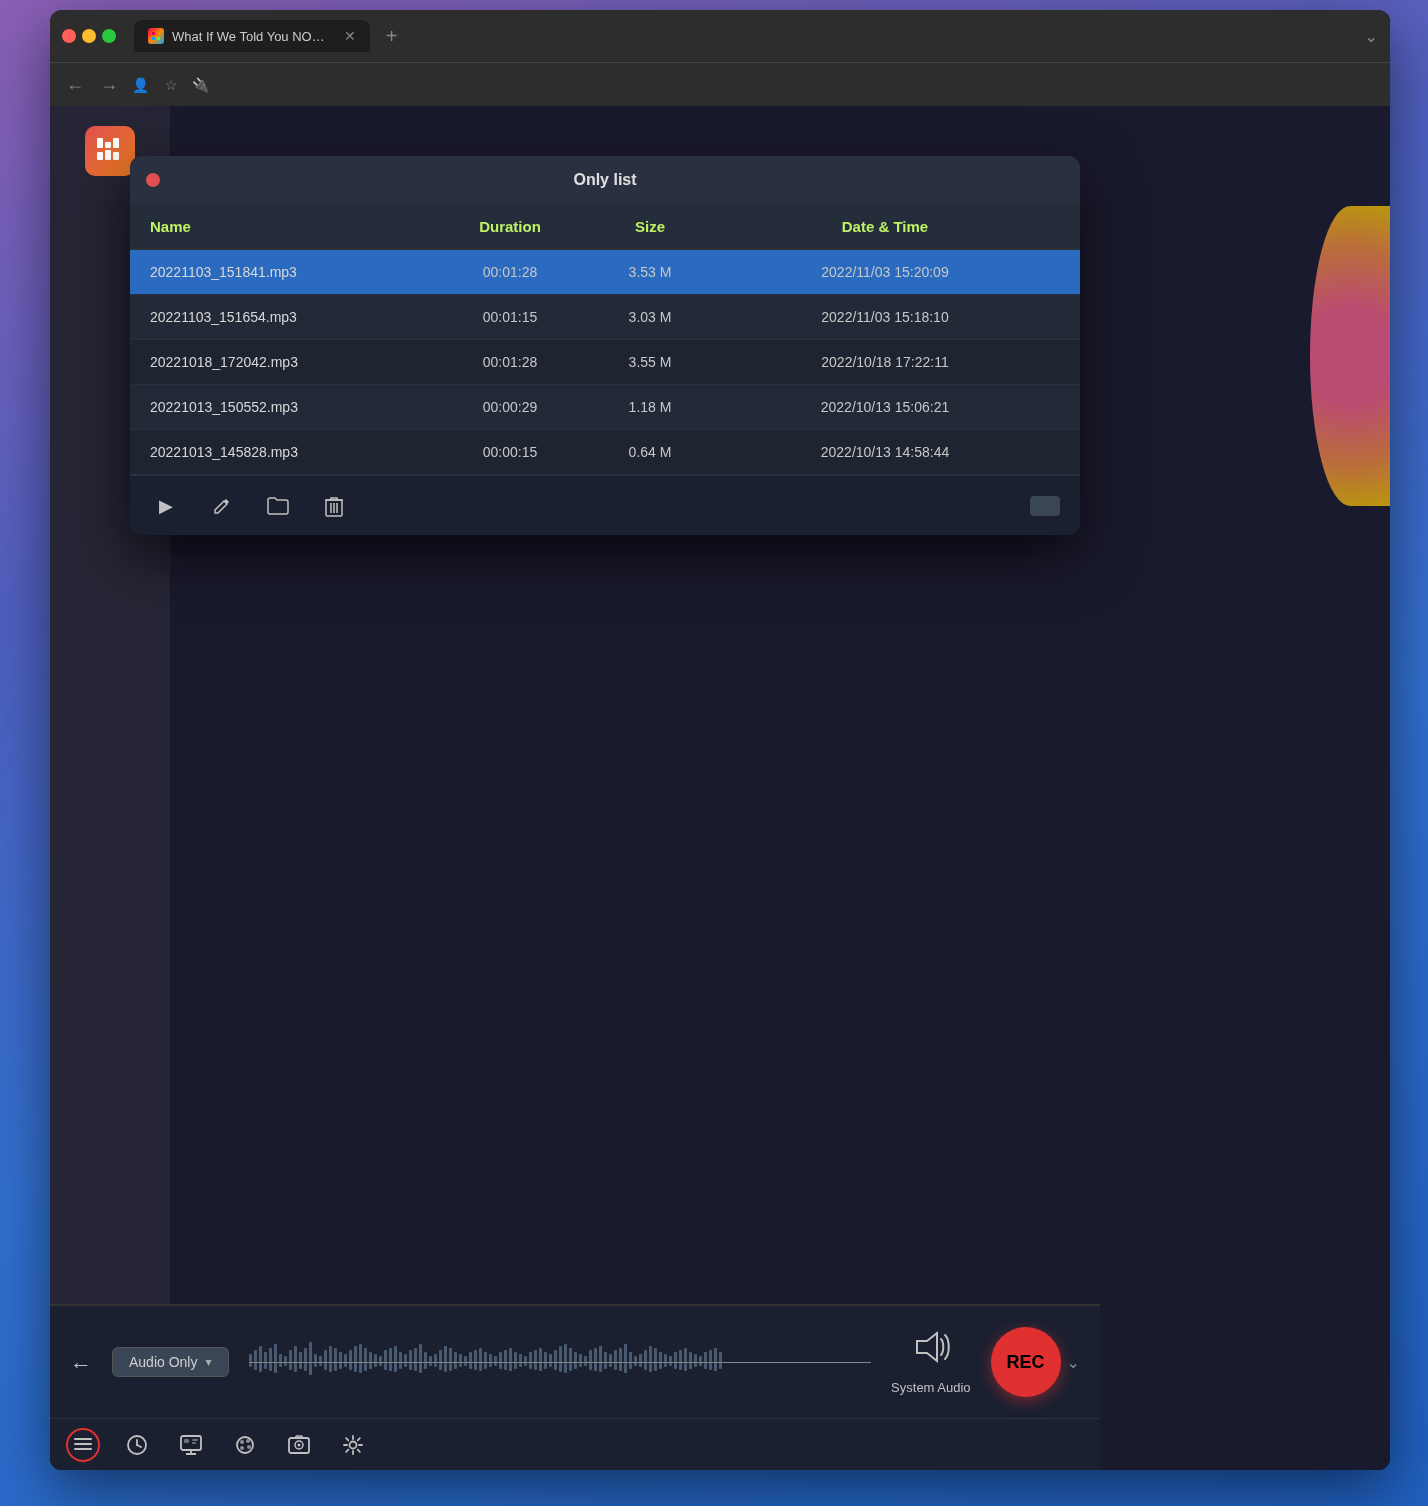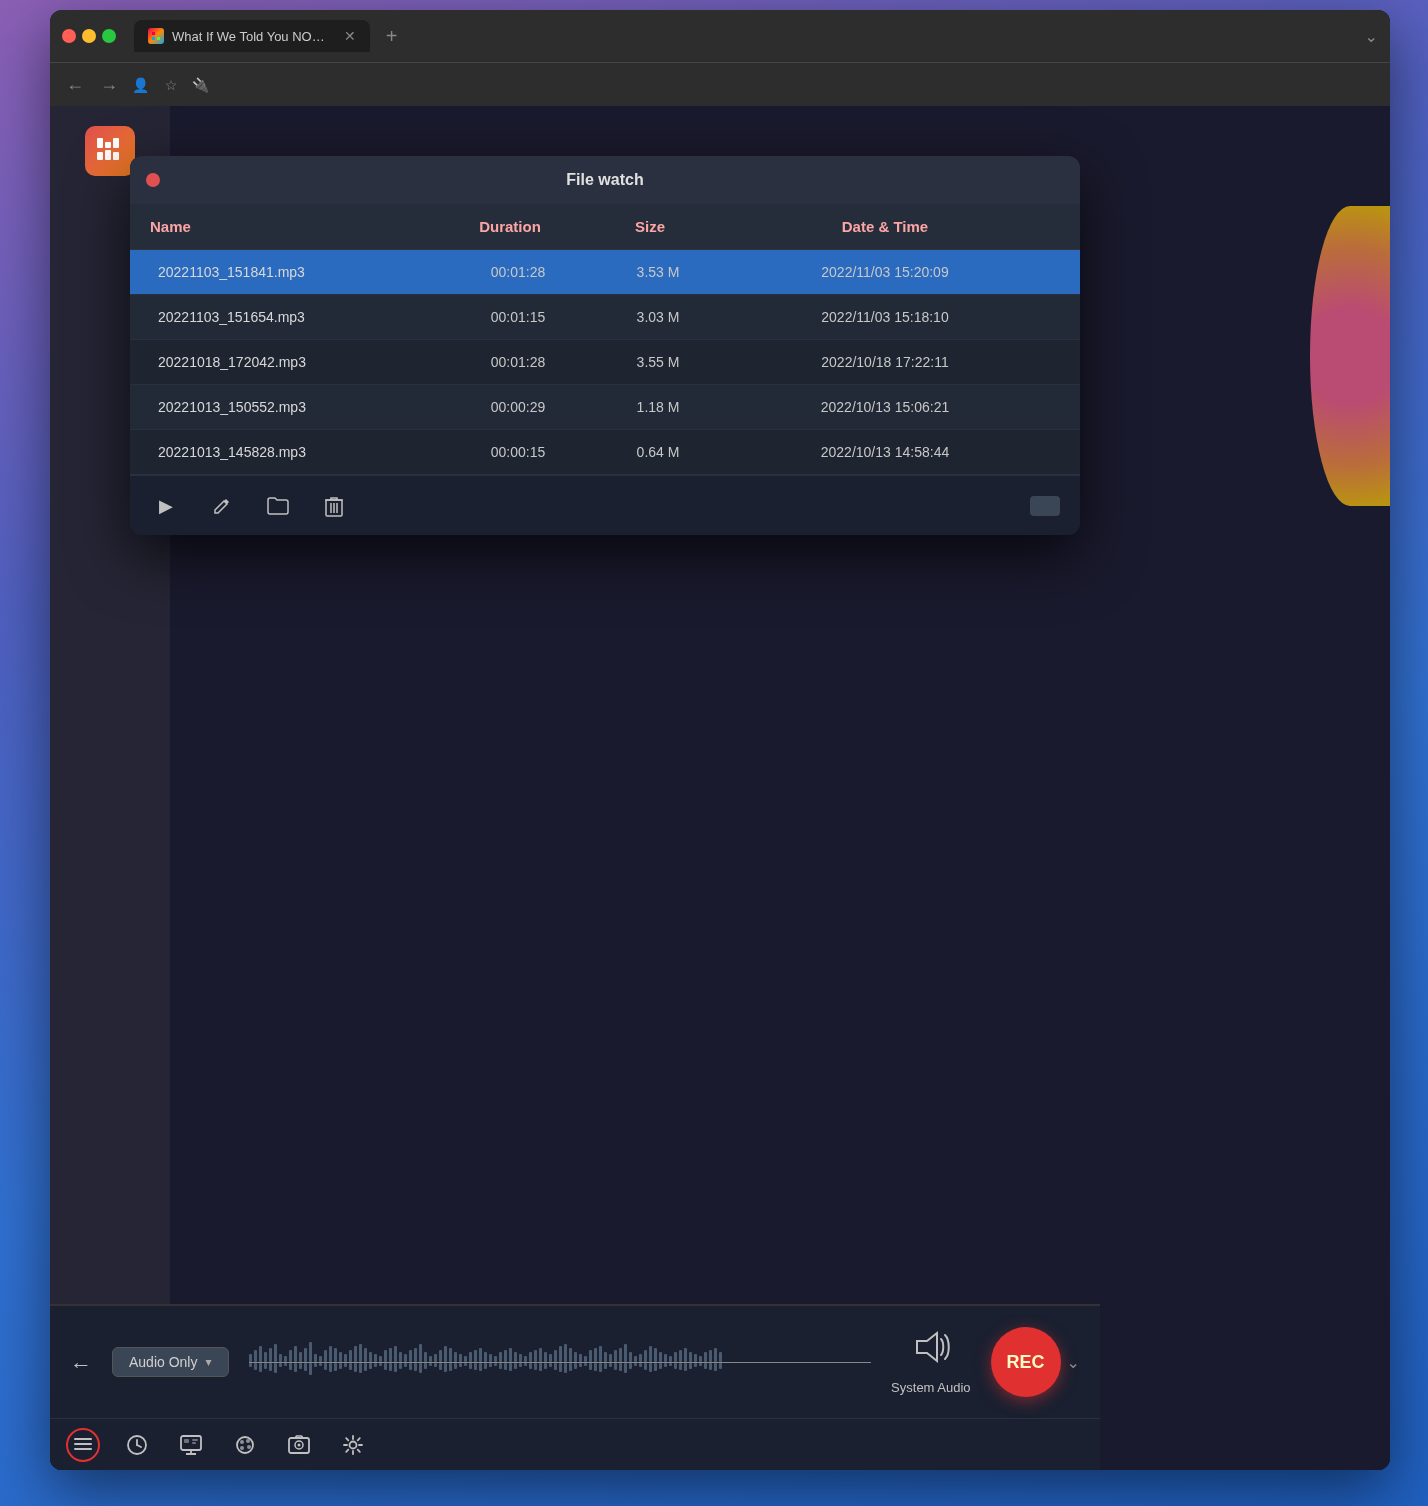--- a/index.html
+++ b/index.html
@@ -265,39 +265,39 @@
     
     .table-header {
       display: grid;
       grid-template-columns: 280px 160px 120px 1fr;
       padding: 14px 20px;
       background: #252d3a;
       border-bottom: 1px solid #333;
     }
 
     .th {
-      color: #fca5a5;
+      color: #bef264;
       font-size: 15px;
       font-weight: 600;
       text-align: center;
     }
 
     .th:first-child {
       text-align: left;
     }
 
     
     .table-body {
       background: #1e2530;
     }
 
     .table-row {
       display: grid;
       grid-template-columns: 280px 160px 120px 1fr;
-      padding: 14px 28px;
+      padding: 14px 20px;
       border-bottom: 1px solid #2a3040;
       align-items: center;
     }
 
     .table-row.selected {
       background: #2a6abf;
     }
 
     .table-row:not(.selected):nth-child(odd) {
       background: #1e2530;
@@ -484,21 +484,21 @@
     }
 
     .rec-button {
       width: 70px;
       height: 70px;
       border-radius: 50%;
       background: #e03030;
       display: flex;
       align-items: center;
       justify-content: center;
-      color: #fef9c3;
+      color: #000000;
       font-size: 18px;
       font-weight: 700;
       cursor: pointer;
       box-shadow: 0 4px 15px rgba(220,50,50,0.5);
     }
 
     .rec-dropdown {
       color: #888;
       font-size: 16px;
       cursor: pointer;
@@ -588,21 +588,21 @@
     <div class="flower-hint"></div>
 
     <div class="playback-bar-hint">
       <span class="skip-back-btn">⏮</span>
     </div>
 
     <div class="file-list-modal">
 
       <div class="modal-titlebar">
         <div class="modal-dot"></div>
-        <span class="modal-title">File watch</span>
+        <span class="modal-title">Only list</span>
       </div>
 
       <div class="table-header">
         <div class="th">Name</div>
         <div class="th">Duration</div>
         <div class="th">Size</div>
         <div class="th">Date &amp; Time</div>
       </div>
 
       <div class="table-body">

